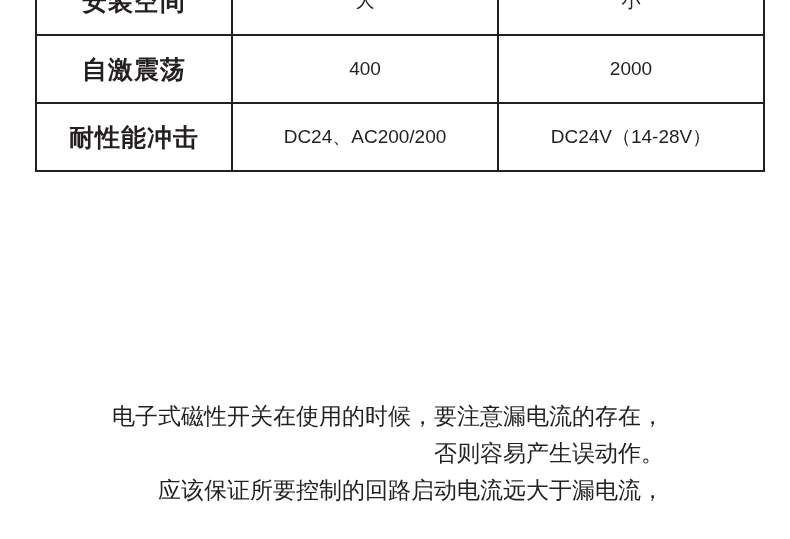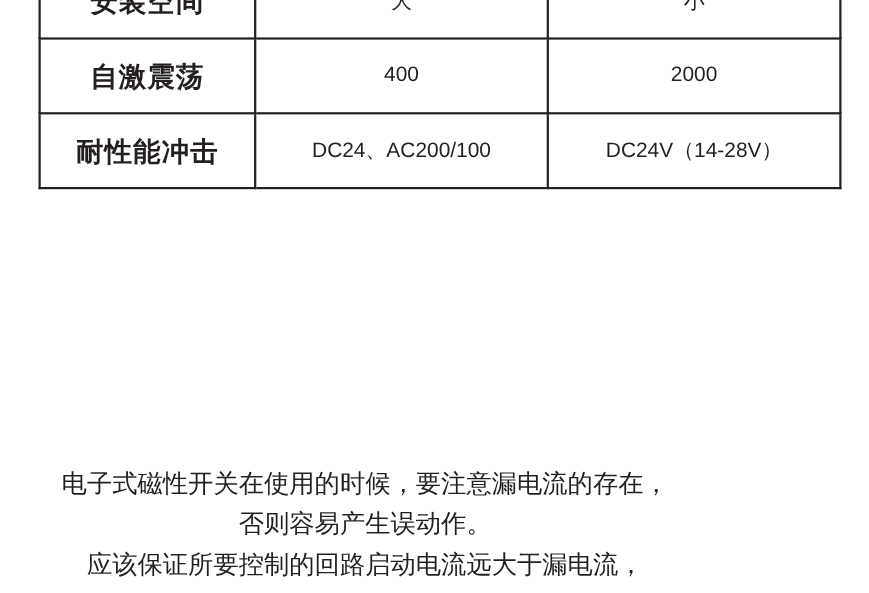--- a/index.html
+++ b/index.html
@@ -43,25 +43,24 @@
   td.value-cell {
     width: 264px;
     font-size: 19px;
     font-weight: normal;
   }
   .note {
     position: absolute;
     left: 0;
     top: 398px;
     width: 664px;
-    text-align: center;
+    text-align: right;
     font-size: 23px;
     line-height: 37px;
     color: #231f20;
-    margin-top: 23px;
   }
   .note .line {
     display: block;
     white-space: nowrap;
   }
 </style>
 </head>
 <body>
 
 <div class="page">
@@ -73,21 +72,21 @@
         <td class="value-cell">大</td>
         <td class="value-cell">小</td>
       </tr>
       <tr>
         <td class="label-cell">自激震荡</td>
         <td class="value-cell">400</td>
         <td class="value-cell">2000</td>
       </tr>
       <tr>
         <td class="label-cell">耐性能冲击</td>
-        <td class="value-cell">DC24、AC200/100</td>
+        <td class="value-cell">DC24、AC200/200</td>
         <td class="value-cell">DC24V（14-28V）</td>
       </tr>
     </tbody>
   </table>
 
   <div class="note">
     <span class="line">电子式磁性开关在使用的时候，要注意漏电流的存在，</span>
     <span class="line">否则容易产生误动作。</span>
     <span class="line">应该保证所要控制的回路启动电流远大于漏电流，</span>
   </div>

